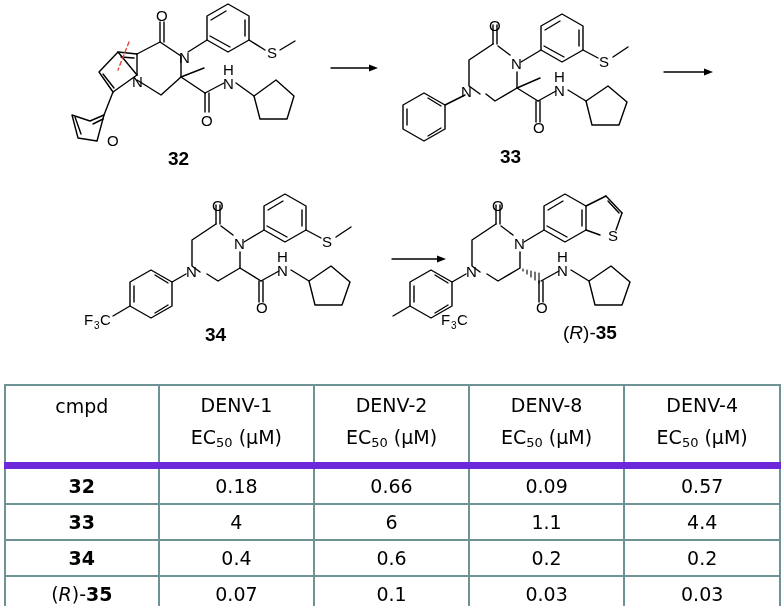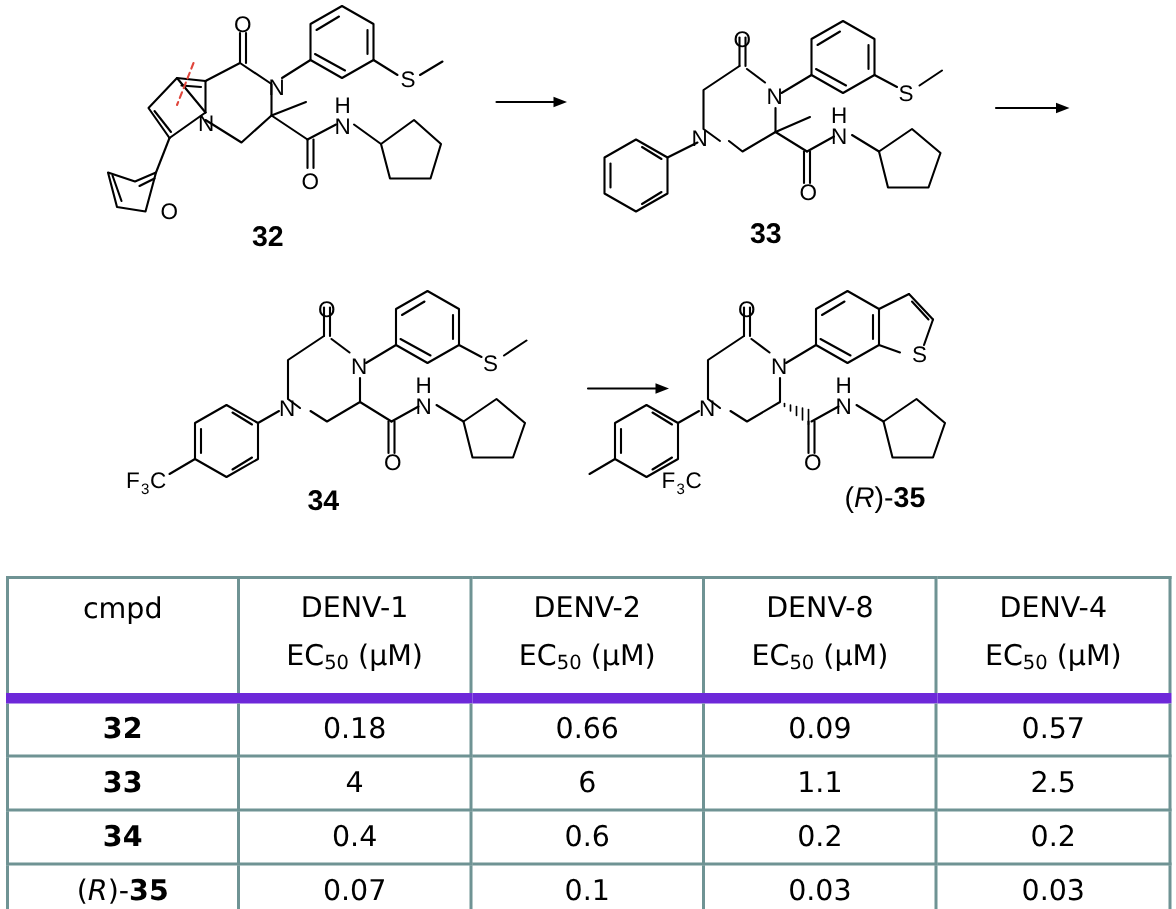--- a/index.html
+++ b/index.html
@@ -265,21 +265,21 @@
     <td>0.18</td>
     <td>0.66</td>
     <td>0.09</td>
     <td>0.57</td>
   </tr>
   <tr>
     <td class="c0"><span>33</span></td>
     <td>4</td>
     <td>6</td>
     <td>1.1</td>
-    <td>2.5</td>
+    <td>4.4</td>
   </tr>
   <tr>
     <td class="c0"><span>34</span></td>
     <td>0.4</td>
     <td>0.6</td>
     <td>0.2</td>
     <td>0.2</td>
   </tr>
   <tr>
     <td class="c0"><span class="rpre"><span>(</span><i>R</i><span>)-</span></span><span>35</span></td>

